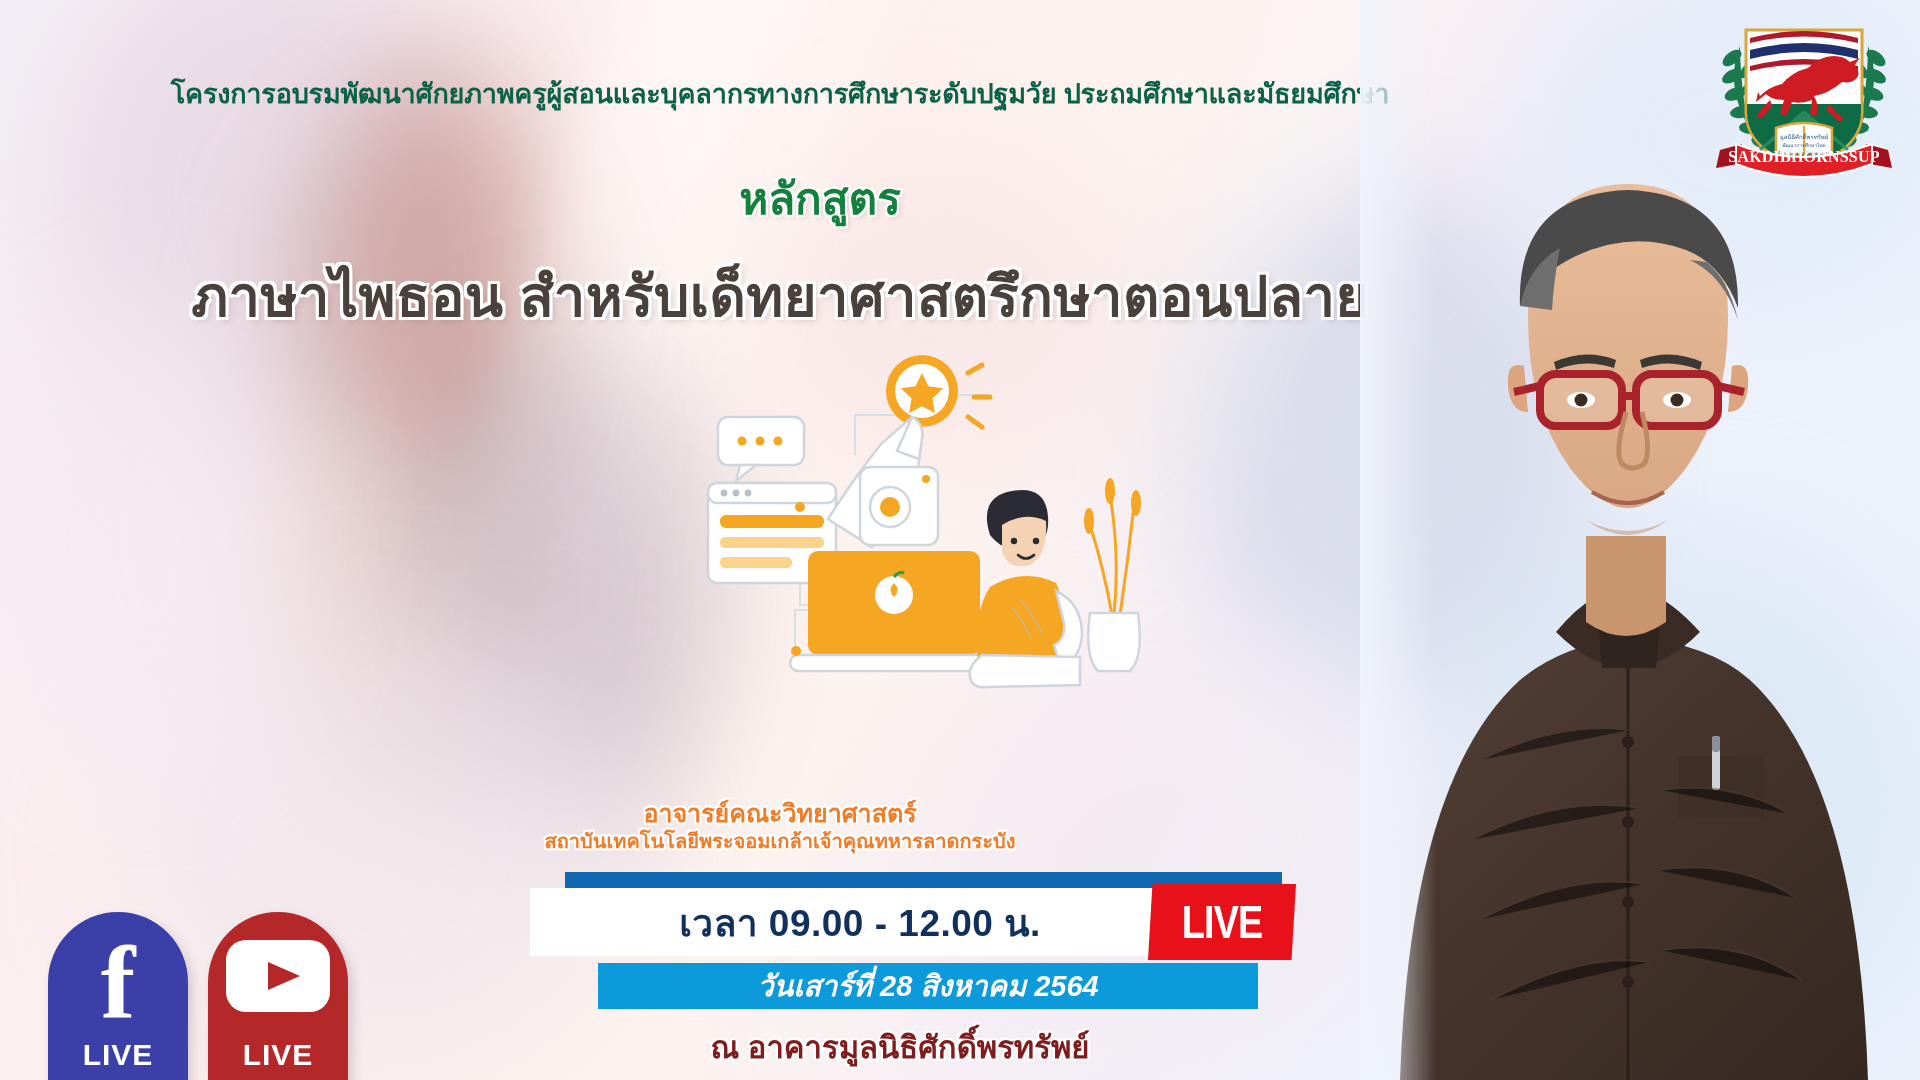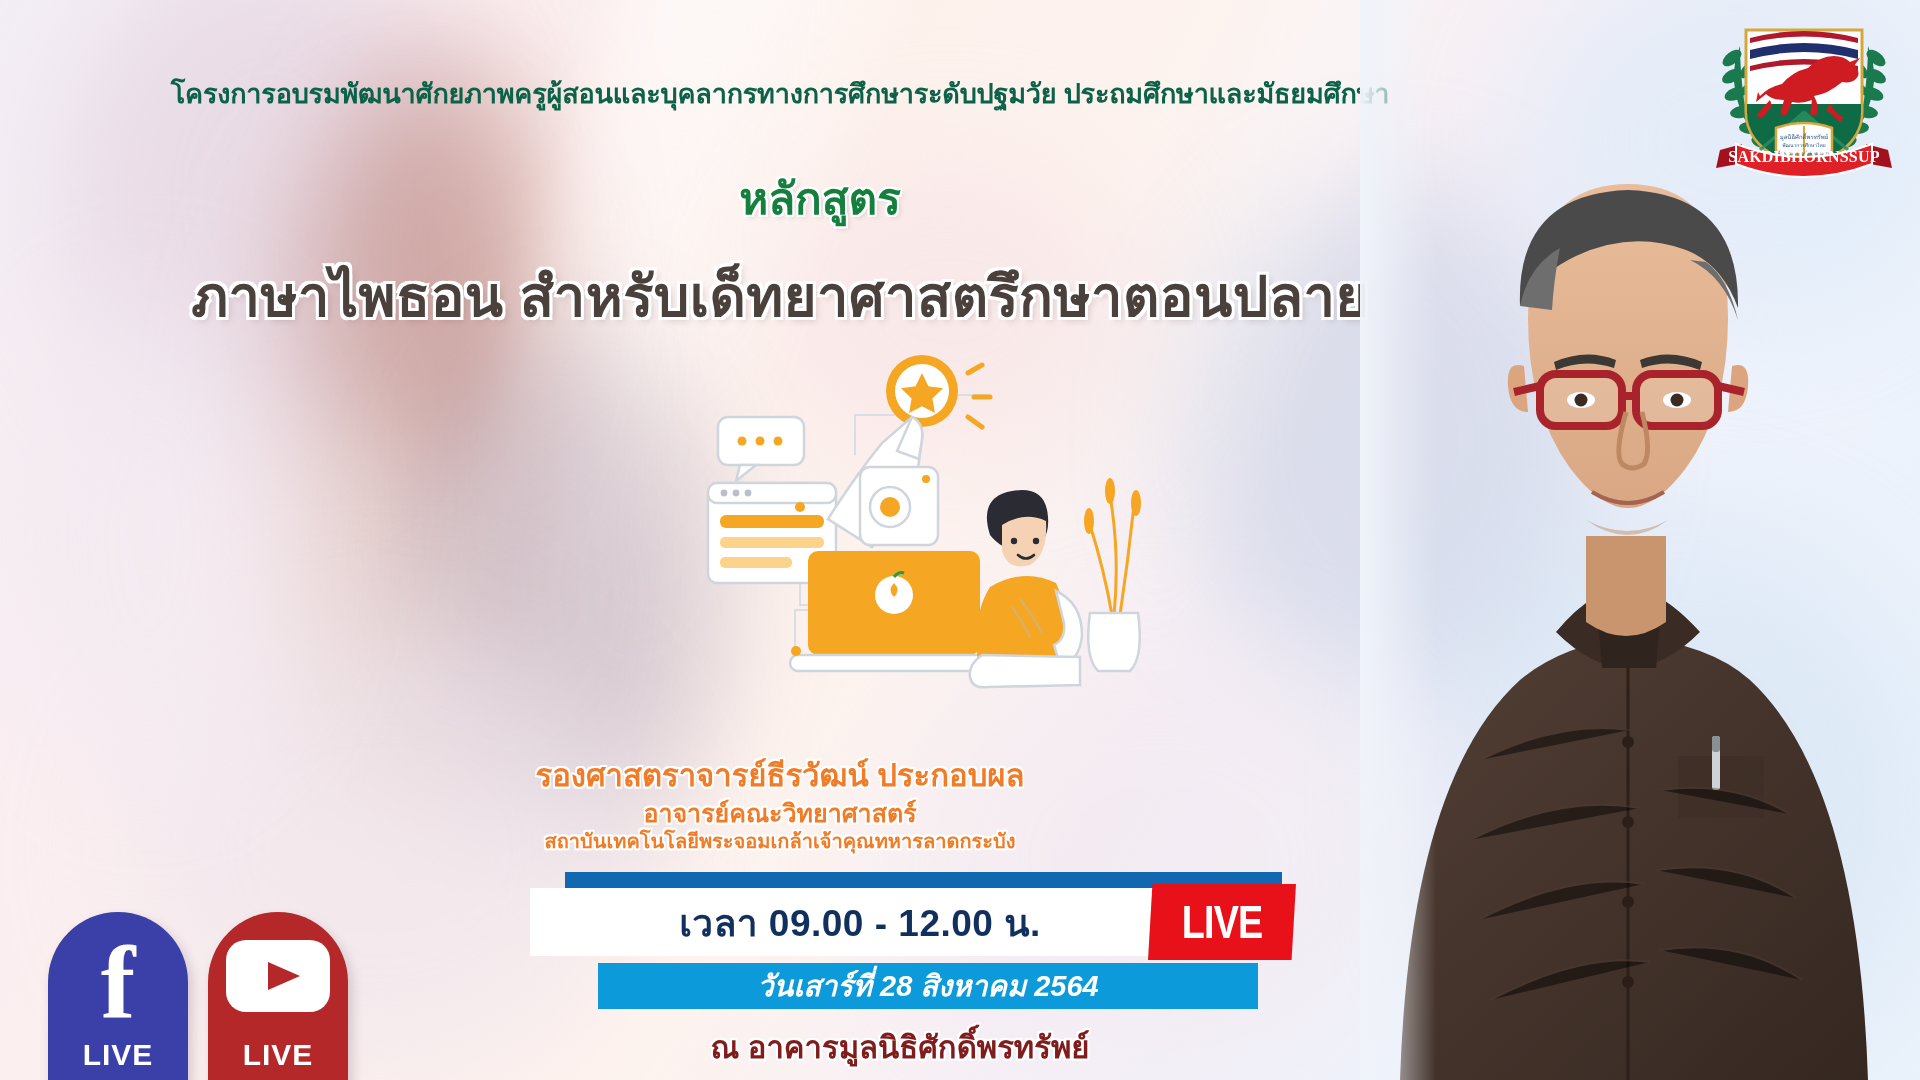--- a/index.html
+++ b/index.html
@@ -374,21 +374,20 @@
         <path d="M400 258 h48 q6 44 -8 58 h-32 q-14 -14 -8 -58z" fill="#fff" stroke="#cfd5dd" stroke-width="2.5"></path>
       </g>
 
       <g stroke="#f5a623" stroke-width="0" fill="#f5a623">
         <circle cx="110" cy="152" r="5"></circle>
         <circle cx="106" cy="296" r="5"></circle>
       </g>
     </svg>
   </div>
 
-  <div class="speaker-line" id="speaker-name">รองศาสตราจารย์ธีรวัฒน์ ประกอบผล</div>
   <div class="speaker-line" id="speaker-role">อาจารย์คณะวิทยาศาสตร์</div>
   <div class="speaker-line" id="speaker-org">สถาบันเทคโนโลยีพระจอมเกล้าเจ้าคุณทหารลาดกระบัง</div>
 
   <div id="top-blue-bar"></div>
 
   <div id="time-strip">
     <span id="time-text">เวลา 09.00 - 12.00 น.</span>
   </div>
 
   <div id="live-badge">

